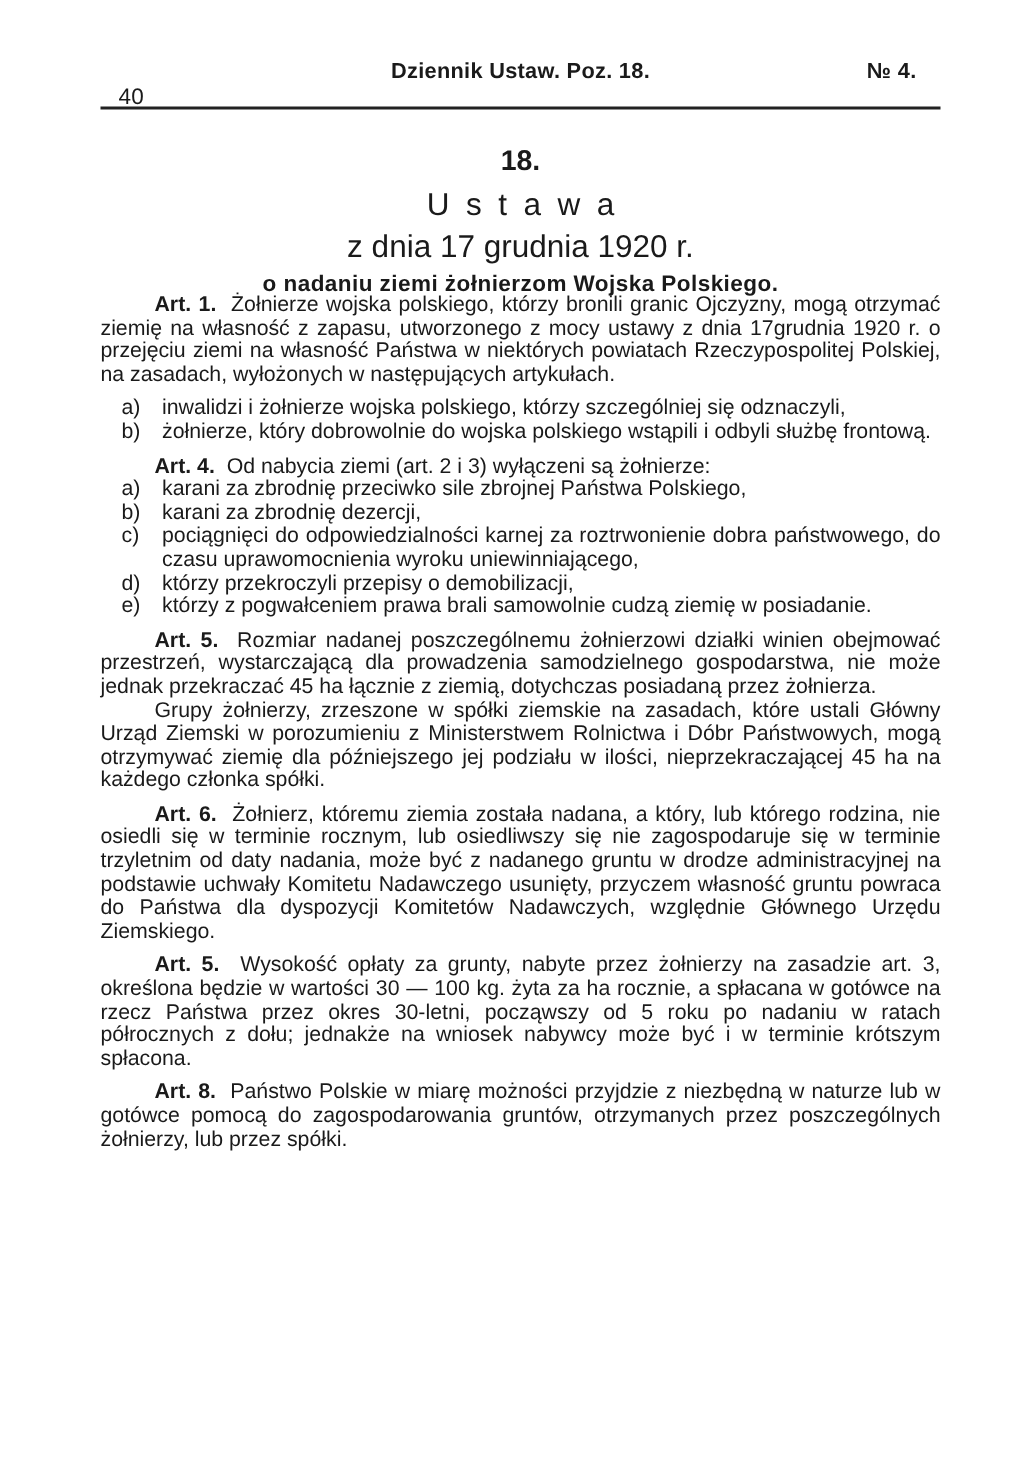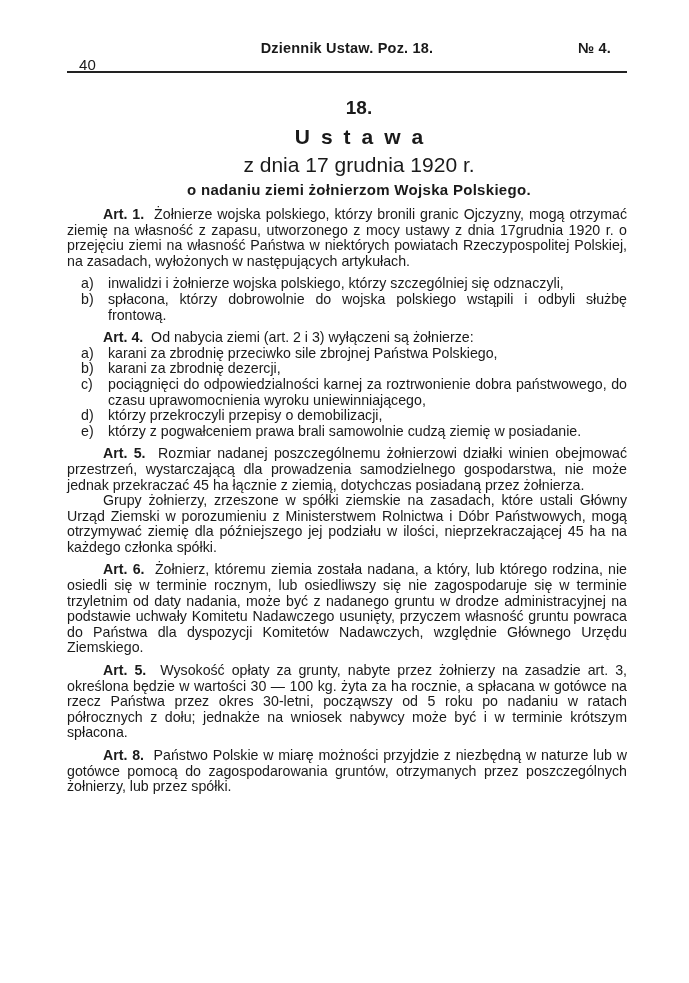--- a/index.html
+++ b/index.html
@@ -10,27 +10,27 @@
     }
     .page { position: absolute; left: 67px; top: 0; width: 560px; }
     .header {
       position: absolute; top: 40px; left: 0; width: 560px; height: 24px;
       font-size: 14.5px; font-weight: bold; letter-spacing: 0.2px;
     }
     .header .pg { position: absolute; left: 12px; top: 16px; font-weight: normal; font-size: 15px; }
     .header .title { position: absolute; left: 0; right: 0; text-align: center; top: 0; }
     .header .num { position: absolute; right: 16px; top: 0; }
     .rule { position: absolute; top: 71px; left: 0; width: 560px; height: 0; border-top: 2px solid #222; }
-    .heads { position: absolute; top: 94px; left: 12px; width: 560px; text-align: center; }
+    .heads { position: absolute; top: 94px; left: 0; width: 560px; text-align: center; }
     .pos-num { font-size: 19px; font-weight: bold; height: 28px; line-height: 28px; }
-    .act-type { font-size: 21px; font-weight: bold; letter-spacing: 11px; height: 30px; line-height: 30px; margin-left: 11px; }
+    .act-type { font-size: 21px; font-weight: normal; letter-spacing: 11px; height: 30px; line-height: 30px; margin-left: 11px; }
     .act-date { font-size: 21px; height: 25px; line-height: 25px; }
     .act-title { font-size: 15px; font-weight: bold; height: 25px; line-height: 25px; letter-spacing: 0.3px; }
     .body {
-      position: absolute; top: 207px; left: 0; width: 560px;
+      position: absolute; top: 196px; left: 0; width: 560px;
       font-size: 14.2px; line-height: 15.6px; text-align: justify;
     }
     .art { margin: 0 0 7px 0; }
     .art p { margin: 0; text-indent: 36px; }
     .art p.cont { text-indent: 36px; }
     .art-label { font-weight: bold; }
     .list { margin: 0; padding: 0; list-style: none; }
     .list li { position: relative; padding-left: 41px; margin: 0; }
     .list li .lt { position: absolute; left: 14px; top: 0; }
   </style>
@@ -53,21 +53,21 @@
   </div>
 
   <div class="body">
     <div class="art">
       <p><span class="art-label">Art. 1.</span>&nbsp; <span>Żołnierze wojska polskiego, którzy bronili granic Ojczyzny, mogą otrzymać ziemię na własność z zapasu, utworzonego z mocy ustawy z dnia 17grudnia 1920 r. o przejęciu ziemi na własność Państwa w niektórych powiatach Rzeczypospolitej Polskiej, na zasadach, wyłożonych w następujących artykułach.</span></p>
     </div>
 
     <div class="art">
       <ul class="list">
         <li><span class="lt">a)</span><span>inwalidzi i żołnierze wojska polskiego, którzy szczególniej się odznaczyli,</span></li>
-        <li><span class="lt">b)</span><span>spłacona, którzy dobrowolnie do wojska polskiego wstąpili i odbyli służbę frontową.</span></li>
+        <li><span class="lt">b)</span><span>żołnierze, który dobrowolnie do wojska polskiego wstąpili i odbyli służbę frontową.</span></li>
       </ul>
     </div>
 
 
     <div class="art">
       <p><span class="art-label">Art. 4.</span>&nbsp; <span>Od nabycia ziemi (art. 2 i 3) wyłączeni są żołnierze:</span></p>
       <ul class="list">
         <li><span class="lt">a)</span><span>karani za zbrodnię przeciwko sile zbrojnej Państwa Polskiego,</span></li>
         <li><span class="lt">b)</span><span>karani za zbrodnię dezercji,</span></li>
         <li><span class="lt">c)</span><span>pociągnięci do odpowiedzialności karnej za roztrwonienie dobra państwowego, do czasu uprawomocnienia wyroku uniewinniającego,</span></li>

